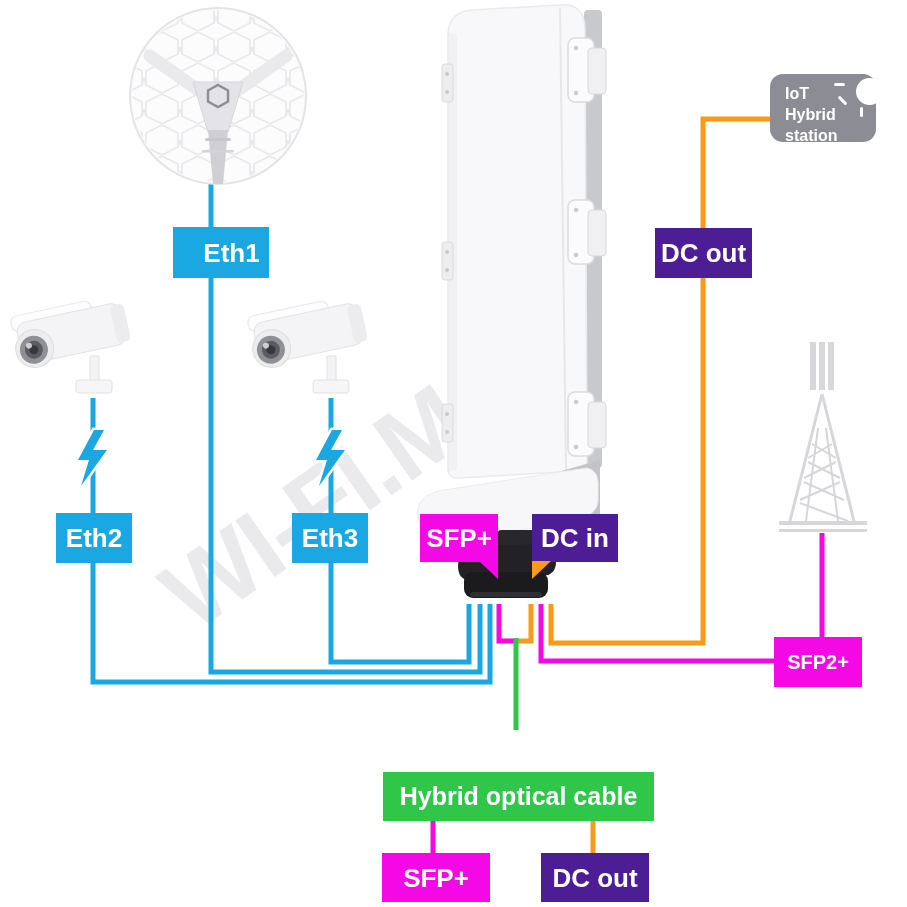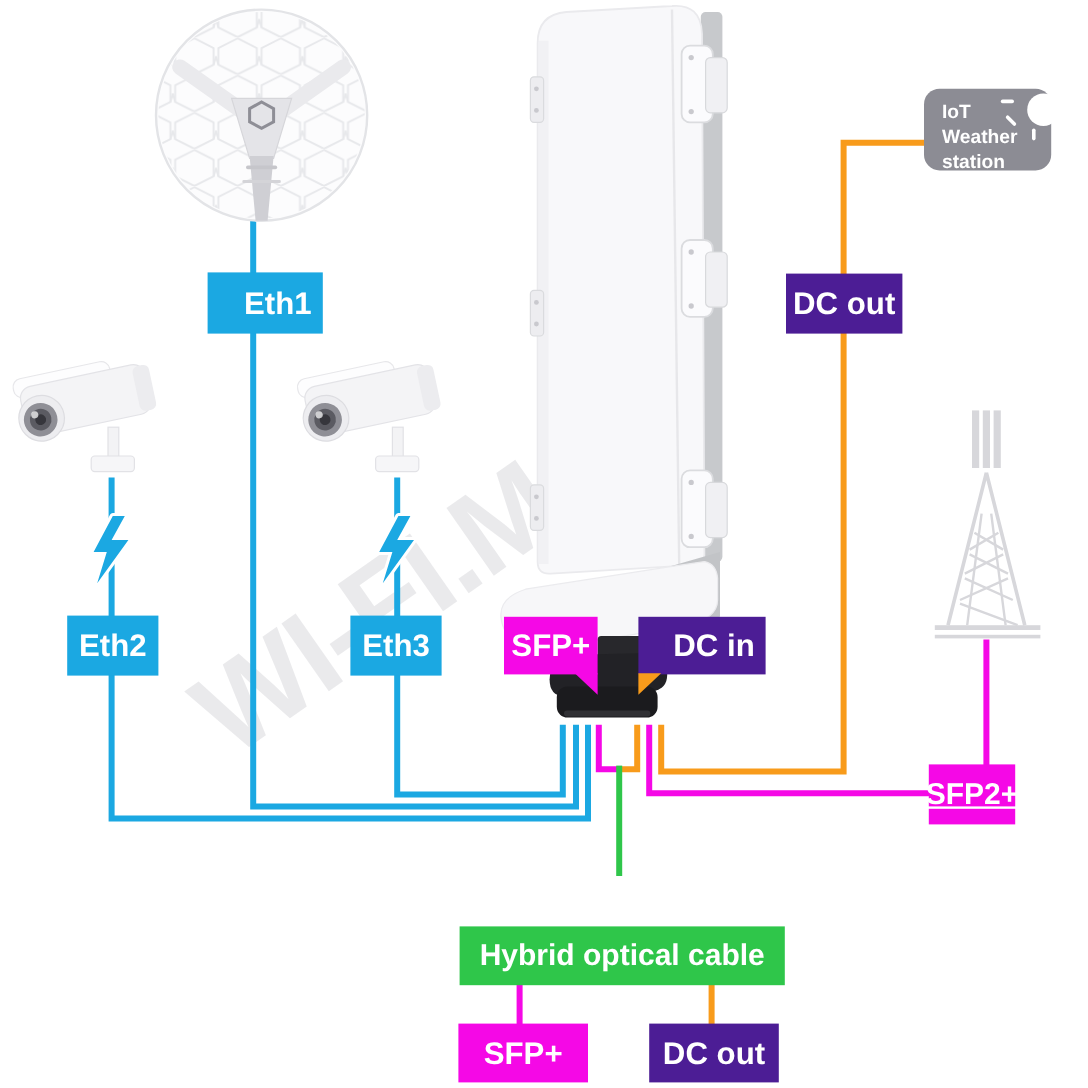--- a/index.html
+++ b/index.html
@@ -20,23 +20,23 @@
     color:#ffffff;font-weight:bold;font-size:26px;line-height:1;text-align:center;
   }
   .cyan{background:#1BA8E2;}
   .magenta{background:#F508E6;}
   .orange{background:#4c1d95;}
   .green{background:#2FC64A;margin-top:45px;}
   .eth1{left:173px;top:227px;width:75px;height:51px;padding-left:21px;}
   .eth2{left:56px;top:513px;width:76px;height:50px;}
   .eth3{left:292px;top:513px;width:76px;height:50px;}
   .sfp-device{left:420px;top:514px;width:78px;height:48px;}
-  .dc-in{left:532px;top:514px;width:86px;height:48px;padding-left:20px;}
+  .dc-in{left:532px;top:514px;width:86px;height:48px;}
   .dc-out-top{left:655px;top:228px;width:97px;height:50px;}
-  .sfp2{left:774px;top:637px;width:72px;height:50px;font-size:25px;text-decoration:underline;}
+  .sfp2{left:774px;top:637px;width:88px;height:50px;font-size:20px;}
   .hybrid{left:383px;top:727px;width:271px;height:49px;font-size:25px;}
   .sfp-bottom{left:382px;top:853px;width:108px;height:49px;}
   .dc-out-bottom{left:541px;top:853px;width:108px;height:49px;}
   .tail{position:absolute;width:0;height:0;bottom:-17px;}
   .tail-right{right:0;border-top:18px solid #F508E6;border-left:19px solid transparent;}
   .tail-left{left:0;border-top:18px solid #F89B1B;border-right:19px solid transparent;}
   .iot-card{
     position:absolute;left:770px;top:74px;width:106px;height:68px;z-index:2;
     background:#8C8C94;border-radius:13px;color:#fff;font-weight:bold;
     font-size:16px;line-height:1.3;box-sizing:border-box;padding:10px 0 0 15px;
@@ -199,21 +199,21 @@
   </div>
 
   <div class="label orange dc-out-top">DC out</div>
   <div class="label magenta sfp2">SFP2+</div>
   <div class="label green hybrid">Hybrid optical cable</div>
   <div class="label magenta sfp-bottom">SFP+</div>
   <div class="label orange dc-out-bottom">DC out</div>
 
   <div class="iot-card">
     <div>IoT</div>
-    <div>Weather</div>
+    <div>Hybrid</div>
     <div>station</div>
     <span class="iot-sun"></span>
     <span class="iot-ray iot-ray-a"></span>
     <span class="iot-ray iot-ray-b"></span>
     <span class="iot-ray iot-ray-c"></span>
   </div>
 
 </div>
 
 </body></html>

